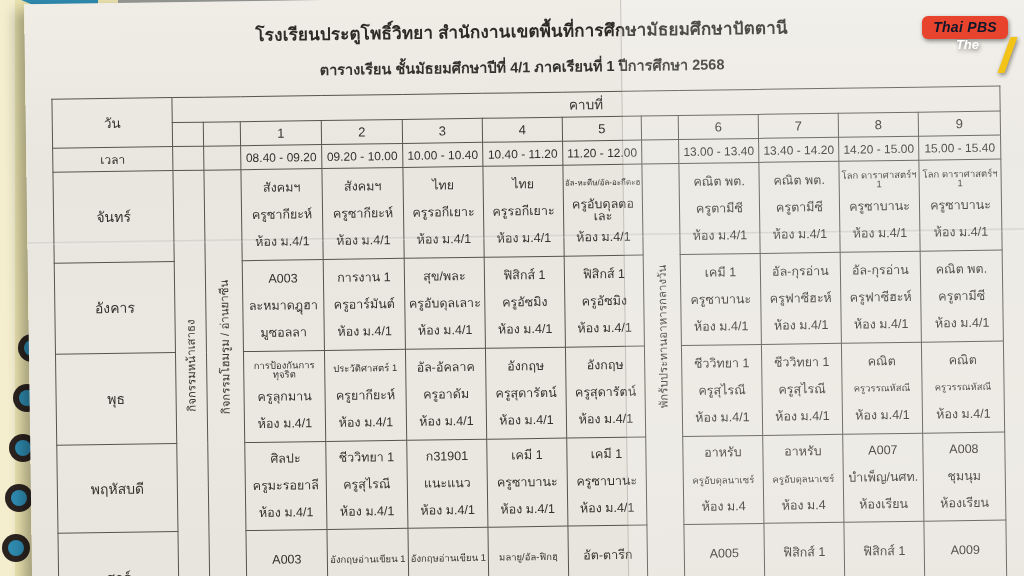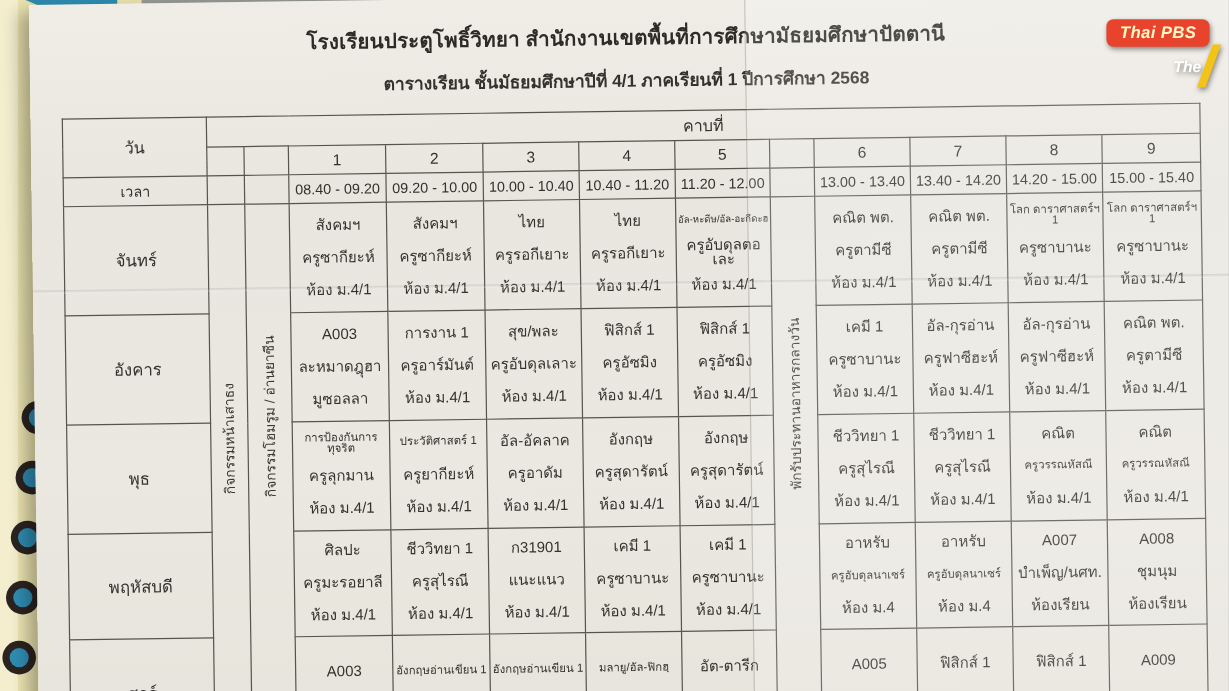--- a/index.html
+++ b/index.html
@@ -55,25 +55,25 @@
   td.two .line { height:31px; }
   .sm { font-size:9.5px; }
   .xs { font-size:8px; }
   td.vert { padding:0; }
   .vtext { transform:rotate(-90deg); white-space:nowrap; font-size:11.5px; color:#3a3830; }
 
   
   #logo { position:absolute; top:16px; right:16px; z-index:10; width:152px;
     font-style:italic; text-align:right;
     filter:drop-shadow(1px 2px 2px rgba(0,0,0,.45)); }
-  .pbs-badge { display:inline-block; background:#e8432d; color:#fef9c3;
+  .pbs-badge { display:inline-block; background:#e8432d; color:#0f172a;
     font-weight:bold; font-size:14px; padding:3px 11px 4px;
     border-radius:6px; letter-spacing:.3px; }
-  .active-row { display:flex; align-items:center; justify-content:flex-end;
-    margin-top:-2px; }
+  .active-row { display:flex; justify-content:flex-end;
+    margin-top:-2px;gap:22px; }
   .the { color:#fff; font-weight:bold; font-size:13px; margin-right:3px; }
   .slash { width:7px; height:36px; background:#f3c317;
     transform:skewX(-20deg); margin:0 -3px 0 0; }
   .active { color:#fff; font-weight:bold; font-size:29px; letter-spacing:-.5px;
     margin-left:-2px; }
 </style>
 </head>
 <body>
 
 <div id="poster">

